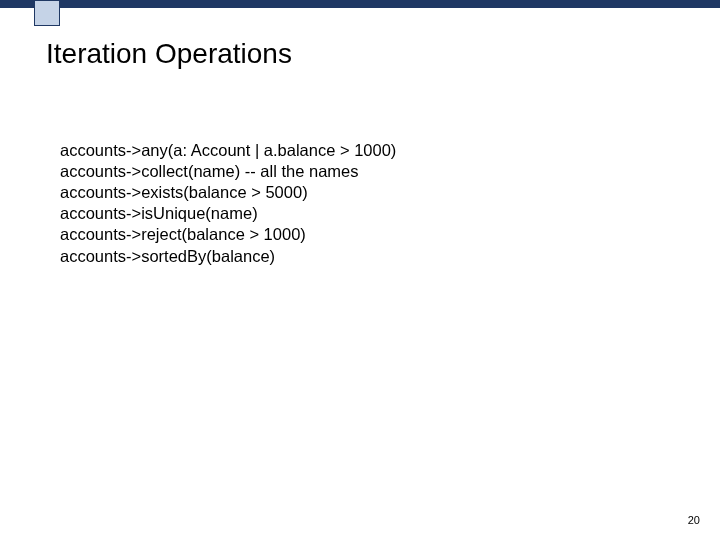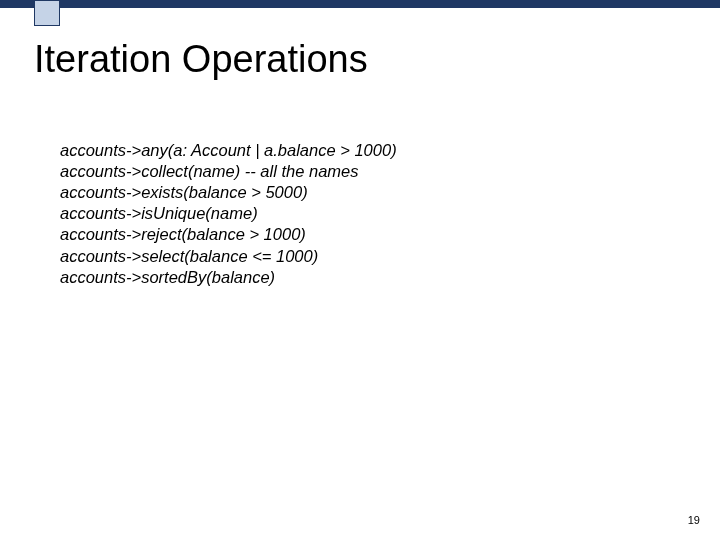--- a/index.html
+++ b/index.html
@@ -27,37 +27,36 @@
     left: 34px;
     width: 26px;
     height: 26px;
     background: #c5d3e7;
     border: 1px solid #1f3864;
     box-sizing: border-box;
   }
   .title {
     position: absolute;
     top: 38px;
-    left: 34px;
-    font-size: 38px;
+    left: 46px;
+    font-size: 28px;
     font-weight: 400;
     letter-spacing: 0px;
     text-align: center;
   }
   .body {
     position: absolute;
     top: 140px;
     left: 60px;
     width: 610px;
     font-size: 16.5px;
     line-height: 1.28;
   }
   .body div {
     white-space: nowrap;
-    font-style: italic;
   }
   .pagenum {
     position: absolute;
     right: 20px;
     bottom: 14px;
     font-size: 11px;
   }
 </style>
 </head>
 <body>
@@ -67,17 +66,16 @@
 </div>
 
 <div class="title">Iteration Operations</div>
 
 <div class="body">
   <div>accounts-&gt;any(a: Account | a.balance &gt; 1000)</div>
   <div>accounts-&gt;collect(name) -- all the names</div>
   <div>accounts-&gt;exists(balance &gt; 5000)</div>
   <div>accounts-&gt;isUnique(name)</div>
   <div>accounts-&gt;reject(balance &gt; 1000)</div>
-  <div>accounts-&gt;select(balance &lt;= 1000)</div>
   <div>accounts-&gt;sortedBy(balance)</div>
 </div>
 
-<div class="pagenum">19</div>
+<div class="pagenum">20</div>
 
 </body></html>

